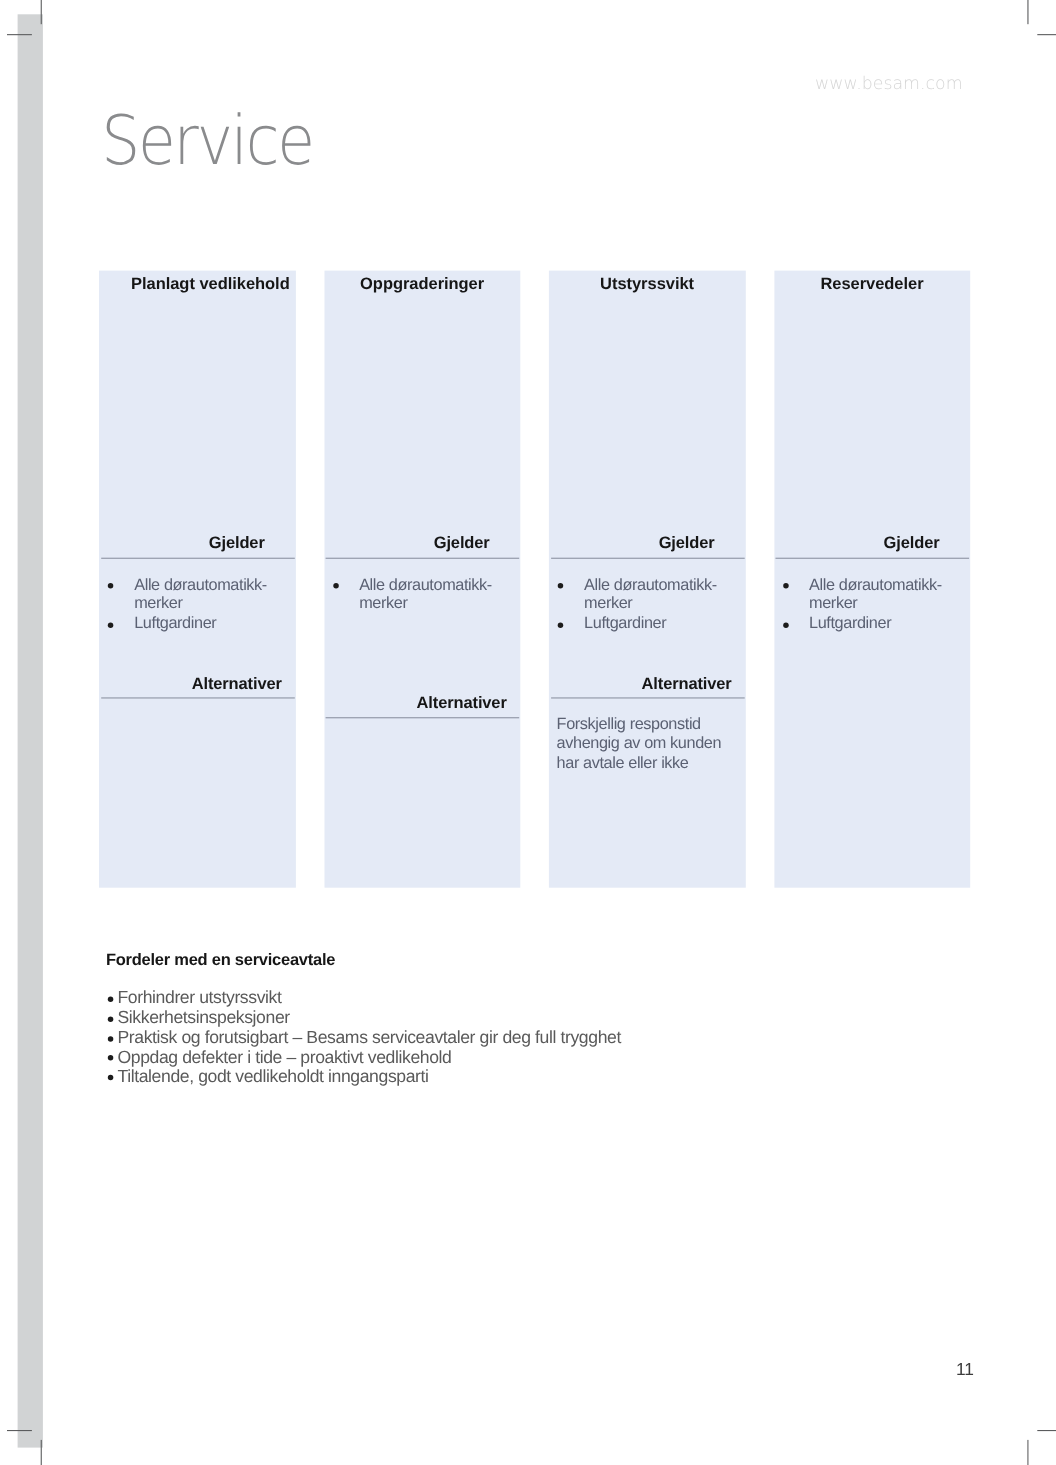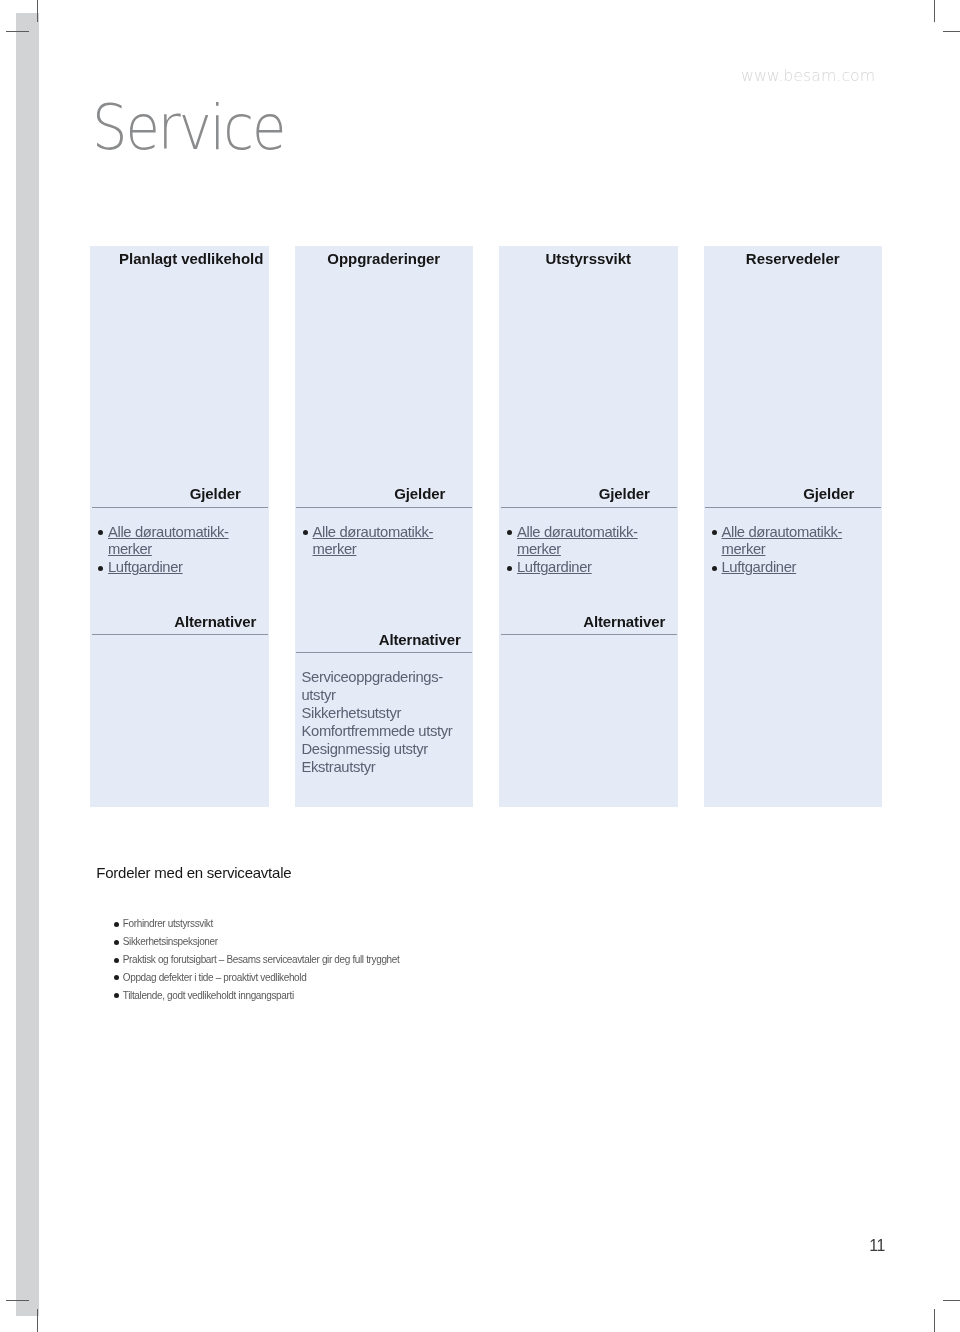--- a/index.html
+++ b/index.html
@@ -30,29 +30,29 @@
            font-weight:bold;font-size:15px;color:#161616;letter-spacing:-0.04px;}
 
   .sect-title{position:absolute;width:178.5px;text-align:center;font-weight:bold;font-size:15px;
               color:#161616;letter-spacing:-0.12px;line-height:16px;text-indent:-0.12px;padding-left:36px;}
   .sect-rule{position:absolute;height:1px;background:#8d93a2;width:176.2px;}
   .sect-body{position:absolute;width:178.5px;font-size:14.8px;color:#5b6173;
              line-height:17.95px;letter-spacing:-0.36px;}
   ul.plain li{padding-left:7px;}
 
   ul.blist{margin:0;padding:0;list-style:none;}
-  ul.blist li{position:relative;padding-left:18px;text-decoration:underline;}
+  ul.blist li{position:relative;padding-left:32px;}
   ul.blist li:before{content:"";position:absolute;left:8.3px;top:6.6px;width:5px;height:5px;
                      border-radius:50%;background:#1c1c1c;}
   ul.plain{margin:0;padding:0;list-style:none;}
 
-  .bottomhead{position:absolute;left:90.3px;top:863.5px;font-weight:normal;font-size:15px;
+  .bottomhead{position:absolute;left:90.3px;top:863.5px;font-weight:bold;font-size:15px;
               color:#161616;letter-spacing:-0.23px;}
-  .bottomlist{position:absolute;left:89.8px;top:899px;font-size:10px;color:#5a5a5a;
-              line-height:17.95px;margin:16px;padding:0;list-style:none;letter-spacing:-0.36px;}
+  .bottomlist{position:absolute;left:89.8px;top:899px;font-size:16px;color:#5a5a5a;
+              line-height:17.95px;margin:0;padding:0;list-style:none;letter-spacing:-0.36px;}
   .bottomlist li{position:relative;padding-left:11px;list-style:none;}
   .bottomlist li:before{content:"";position:absolute;left:1.8px;top:6.6px;width:5px;height:5px;
                         border-radius:50%;background:#1c1c1c;}
 
   .pageno{position:absolute;left:863.2px;top:1237.2px;font-size:15.8px;color:#3c3c3c;letter-spacing:-0.3px;text-align:right;}
 </style>
 </head>
 <body>
 
 <div class="page">
@@ -106,30 +106,26 @@
   <ul class="blist sect-body" style="left:697.5px;top:523.5px;">
     <li>Alle dørautomatikk-merker</li>
     <li>Luftgardiner</li>
   </ul>
 
   <div class="sect-title" style="left:84px;top:613.5px;">Alternativer</div>
   <div class="sect-rule" style="left:85.6px;top:633.5px;"></div>
 
   <div class="sect-title" style="left:288.5px;top:631.5px;">Alternativer</div>
   <div class="sect-rule" style="left:290.1px;top:651.5px;"></div>
-  <ul class="plain sect-body" style="left:288.5px;top:669px;">
-    <li>Serviceoppgraderings-utstyr</li>
-    <li>Sikkerhetsutstyr</li>
-    <li>Komfortfremmede utstyr</li>
-    <li>Designmessig utstyr</li>
-    <li>Ekstrautstyr</li>
-  </ul>
 
   <div class="sect-title" style="left:493px;top:613.5px;">Alternativer</div>
   <div class="sect-rule" style="left:494.6px;top:633.5px;"></div>
+  <ul class="plain sect-body" style="left:493px;top:650.5px;">
+    <li>Forskjellig responstid avhengig av om kunden har avtale eller ikke</li>
+  </ul>
 
   <div class="bottomhead">Fordeler med en serviceavtale</div>
   <ul class="bottomlist">
     <li>Forhindrer utstyrssvikt</li>
     <li>Sikkerhetsinspeksjoner</li>
     <li>Praktisk og forutsigbart – Besams serviceavtaler gir deg full trygghet</li>
     <li>Oppdag defekter i tide – proaktivt vedlikehold</li>
     <li>Tiltalende, godt vedlikeholdt inngangsparti</li>
   </ul>
 

